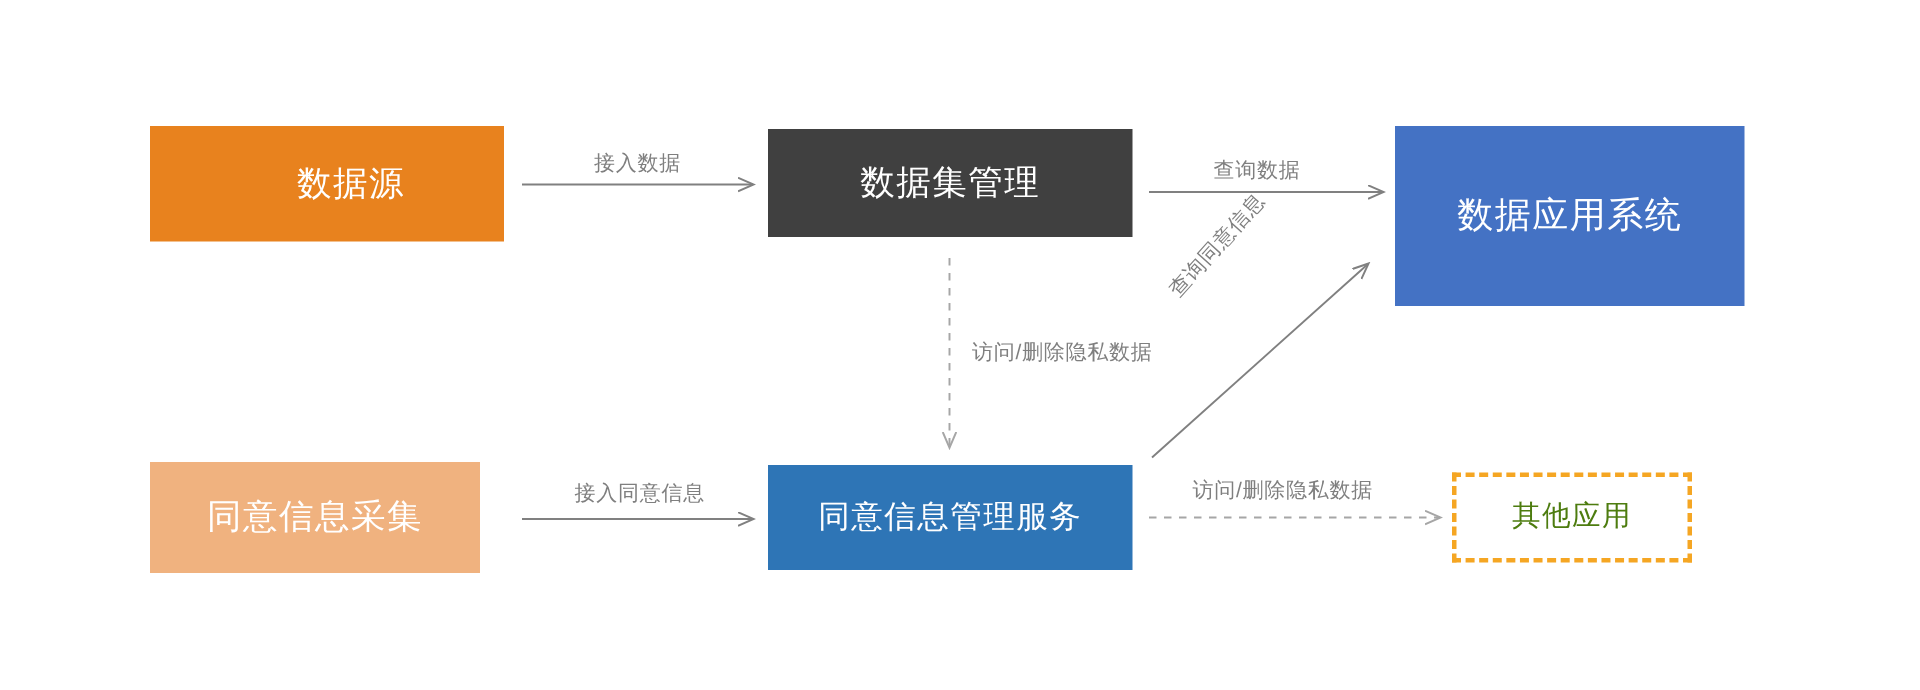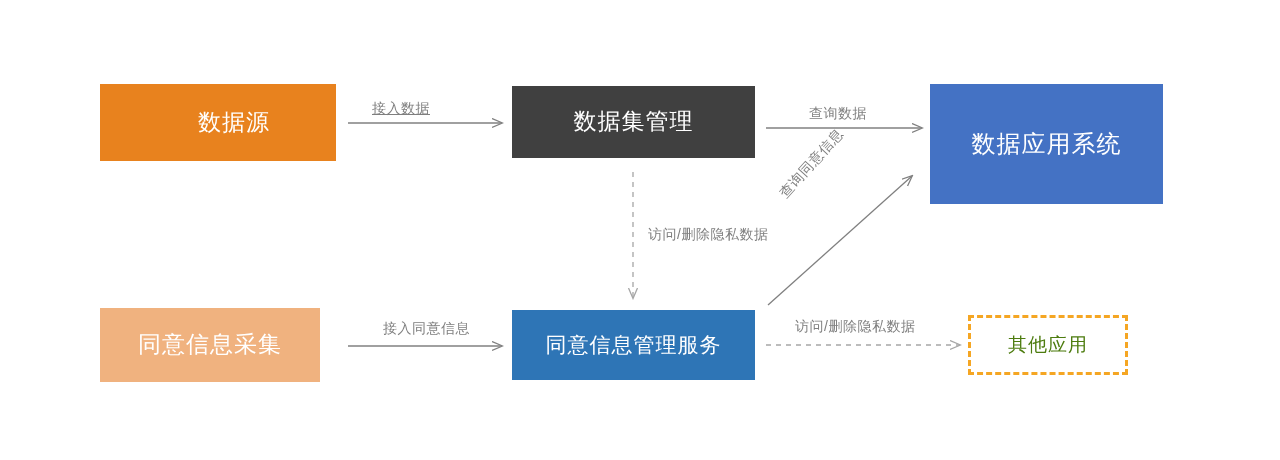--- a/index.html
+++ b/index.html
@@ -86,21 +86,21 @@
   }
 
   
   .edge-label {
     position: absolute;
     color: #7f7f7f;
     font-size: 14px;
     white-space: nowrap;
     letter-spacing: 0.5px;
   }
-  #edge-label-ingest-data       { left: 372px; top: 100px; text-decoration: underline; }
+  #edge-label-ingest-data       { left: 396px; top: 100px; }
   #edge-label-query-data        { left: 809px; top: 105px; }
   #edge-label-ingest-consent    { left: 383px; top: 320px; }
   #edge-label-access-delete-bottom { left: 795px; top: 318px; }
   #edge-label-access-delete-vertical { left: 648px; top: 226px; }
   #edge-label-query-consent {
     left: 776px; top: 190px;
     width: 120px;
     transform: rotate(-48deg);
     transform-origin: left top;
   }

